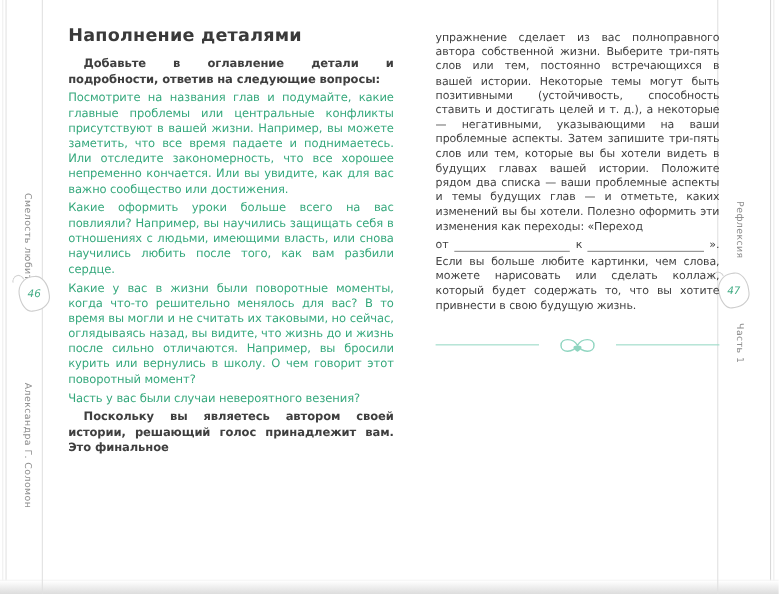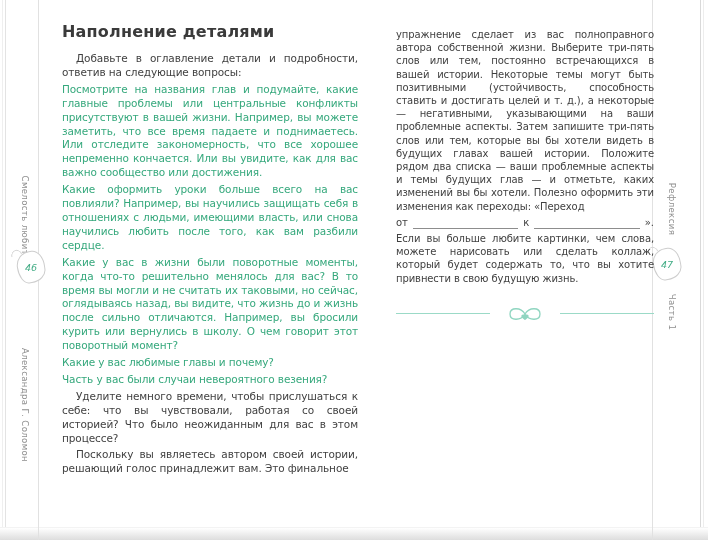--- a/index.html
+++ b/index.html
@@ -58,21 +58,21 @@
   .section-heading{
     font-size:16px;font-weight:bold;color:#3a3a3a;letter-spacing:.2px;
     margin:8px 0 11px 0;
   }
   .section-heading.second{margin:9px 0 7px 0;}
 
   p.body-par{
     font-size:10.5px;line-height:13.9px;color:#3f3f3f;
     text-align:justify;margin:0 0 3px 0;letter-spacing:-0.1px;
   }
-  p.indent{text-indent:14px;}
+  p.indent{text-indent:14px;font-weight:bold;}
   p.q{color:#35a87c;}
 
   .content-right p.body-par{font-size:10px;line-height:13.2px;}
 
   .blank-line{
     font-size:10px;line-height:13.2px;color:#3f3f3f;
     display:flex;align-items:flex-end;margin:0 0 3px 0;justify-content:flex-end;
   }
   .blank-slot{
     display:inline-block;width:86px;border-bottom:1px solid #8d8d8d;
@@ -109,24 +109,22 @@
     <div class="side-text" style="left:25px;top:405px;">Александра Г. Соломон</div>
 
     <div class="content-left">
       <div class="section-heading">Наполнение деталями</div>
 
       <p class="body-par indent">Добавьте в оглавление детали и подробности, ответив на следующие вопросы:</p>
 
       <p class="body-par q">Посмотрите на названия глав и подумайте, какие главные проблемы или центральные конфликты присутствуют в вашей жизни. Например, вы можете заметить, что все время падаете и поднимаетесь. Или отследите закономерность, что все хорошее непременно кончается. Или вы увидите, как для вас важно сообщество или достижения.</p>
       <p class="body-par q">Какие оформить уроки больше всего на вас повлияли? Например, вы научились защищать себя в отношениях с людьми, имеющими власть, или снова научились любить после того, как вам разбили сердце.</p>
       <p class="body-par q">Какие у вас в жизни были поворотные моменты, когда что-то решительно менялось для вас? В то время вы могли и не считать их таковыми, но сейчас, оглядываясь назад, вы видите, что жизнь до и жизнь после сильно отличаются. Например, вы бросили курить или вернулись в школу. О чем говорит этот поворотный момент?</p>
-      <p class="body-par q">Какие у вас любимые главы и почему?</p>
       <p class="body-par q">Часть у вас были случаи невероятного везения?</p>
 
-      <p class="body-par indent">Уделите немного времени, чтобы прислушаться к себе: что вы чувствовали, работая со своей историей? Что было неожиданным для вас в этом процессе?</p>
 
 
       <p class="body-par indent">Поскольку вы являетесь автором своей истории, решающий голос принадлежит вам. Это финальное</p>
     </div>
   </div>
 
   <div>
     <div class="margin-rule rule-right"></div>
 
     <div class="side-text" style="left:672px;top:209px;">Рефлексия</div>

